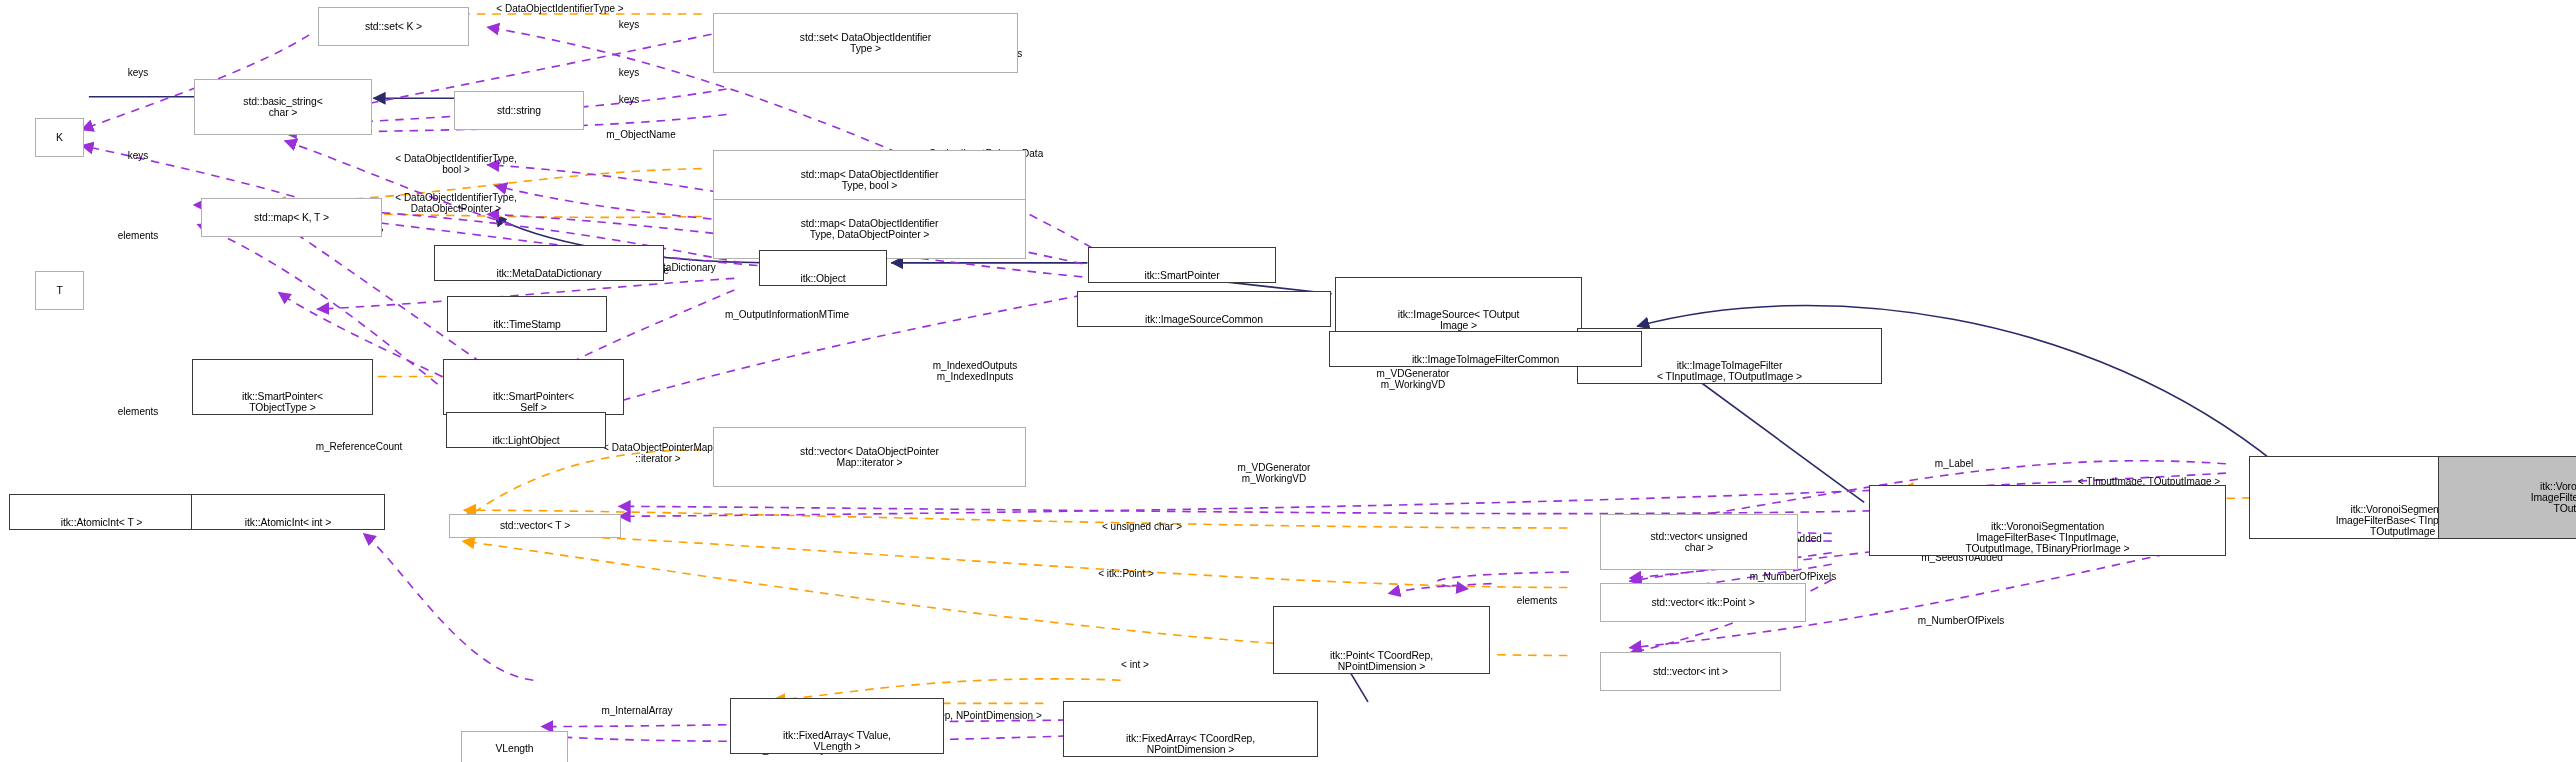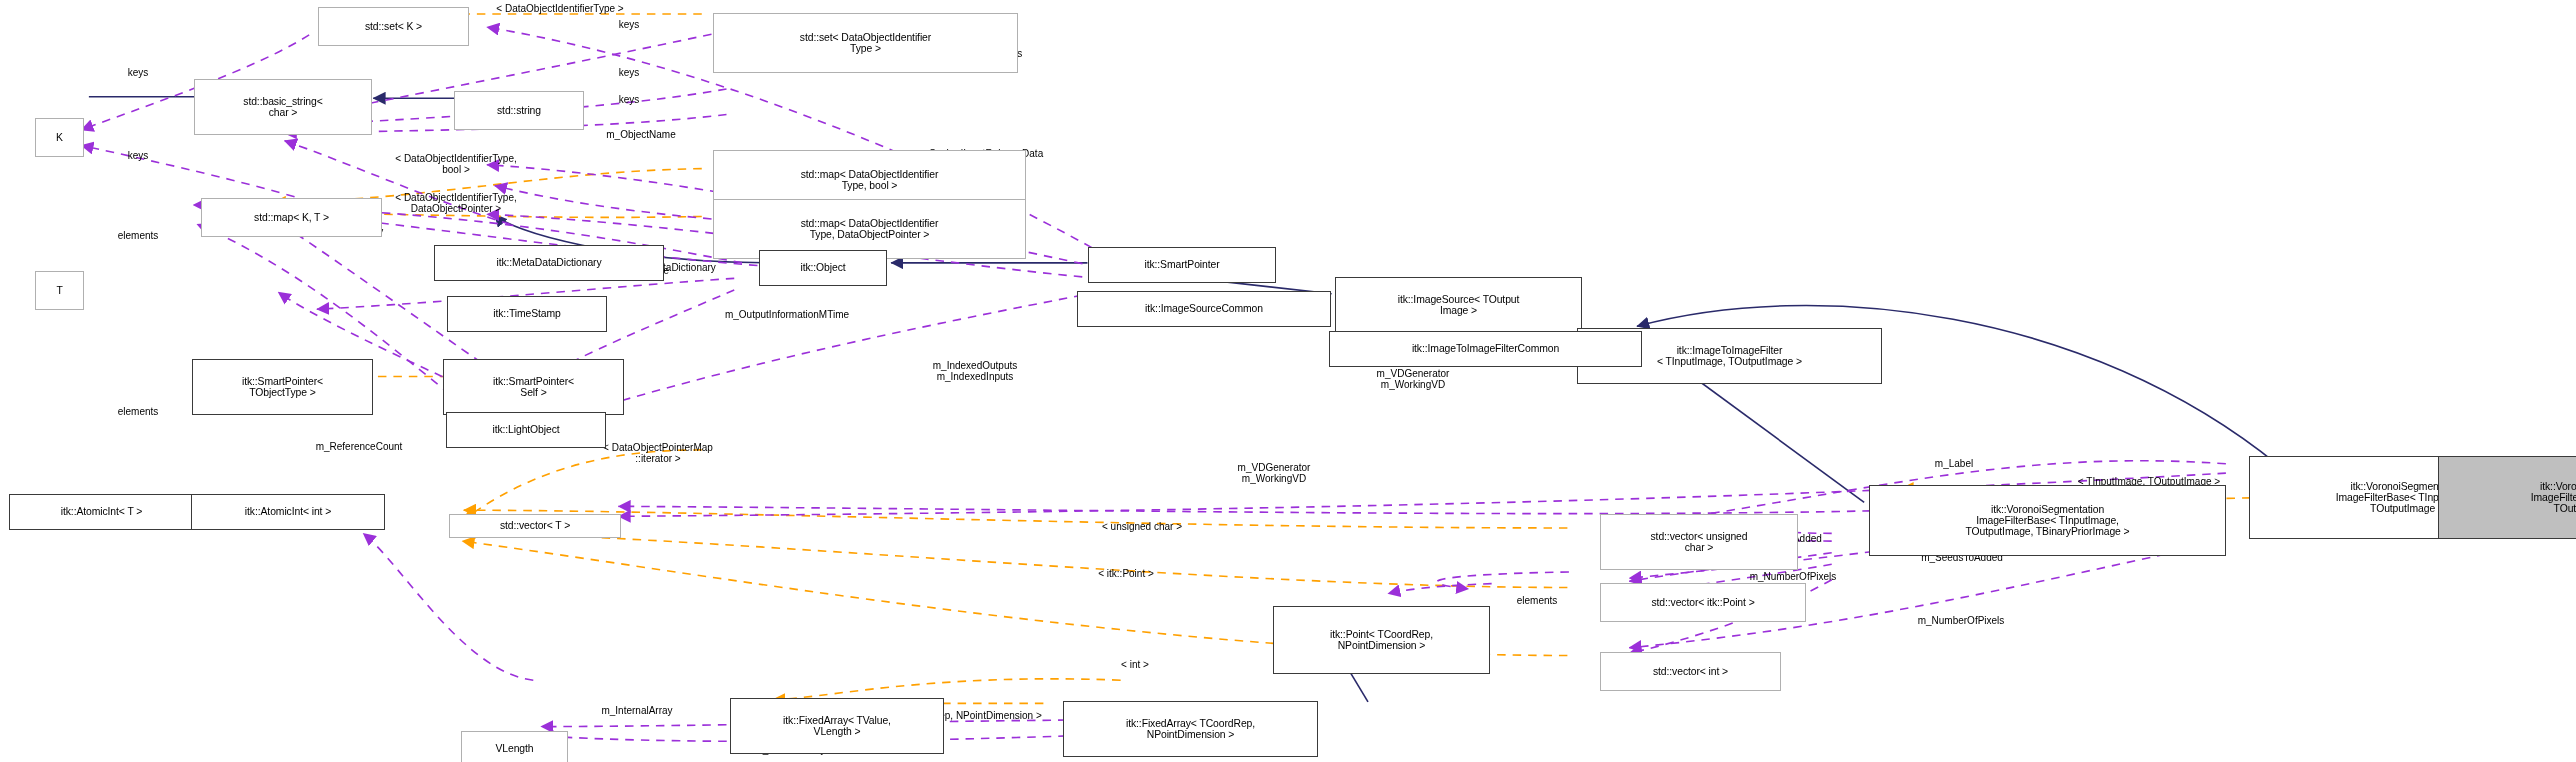--- a/index.html
+++ b/index.html
@@ -40,20 +40,21 @@
     white-space: pre-line;
     z-index: 5;
   }
   
   .node.plain {
     border: 0.8px solid #b0b0b0;
   }
   
   .node.itk {
     border: 1.2px solid #3a3a3a;
+    align-items: flex-end;
   }
   
   .node.root {
     border: 1.2px solid #3a3a3a;
     background: #bfbfbf;
   }
   .edge-label {
     position: absolute;
     font-family: "Liberation Sans", sans-serif;
     font-size: 10px;
@@ -192,20 +193,22 @@
     <div class="node itk" style="left: 447px; top: 296px; width: 160px; height: 36px;"><span>itk::TimeStamp</span></div>
     <div class="node itk" style="left: 1077px; top: 291px; width: 254px; height: 36px;"><span>itk::ImageSourceCommon</span></div>
     <div class="node itk" style="left: 1577px; top: 328px; width: 305px; height: 56px;"><span>itk::ImageToImageFilter
 &lt; TInputImage, TOutputImage &gt;</span></div>
     <div class="node itk" style="left: 1329px; top: 331px; width: 313px; height: 36px;"><span>itk::ImageToImageFilterCommon</span></div>
     <div class="node itk" style="left: 192px; top: 359px; width: 181px; height: 56px;"><span>itk::SmartPointer&lt;
 TObjectType &gt;</span></div>
     <div class="node itk" style="left: 443px; top: 359px; width: 181px; height: 56px;"><span>itk::SmartPointer&lt;
 Self &gt;</span></div>
     <div class="node itk" style="left: 446px; top: 412px; width: 160px; height: 36px;"><span>itk::LightObject</span></div>
+    <div class="node plain" style="left: 713px; top: 427px; width: 313px; height: 60px;"><span>std::vector&lt; DataObjectPointer
+Map::iterator &gt;</span></div>
     <div class="node itk" style="left: 1869px; top: 485px; width: 357px; height: 71px;"><span>itk::VoronoiSegmentation
 ImageFilterBase&lt; TInputImage,
 TOutputImage, TBinaryPriorImage &gt;</span></div>
     <div class="node itk" style="left: 2249px; top: 456px; width: 316px; height: 83px;"><span>itk::VoronoiSegmentation
 ImageFilterBase&lt; TInputImage,
 TOutputImage &gt;</span></div>
     <div class="node root" style="left: 2438px; top: 456px; width: 305px; height: 83px;"><span>itk::VoronoiPartitioning
 ImageFilter&lt; TInputImage,
 TOutputImage &gt;</span></div>
     <div class="node itk" style="left: 8.5px; top: 494px; width: 186px; height: 36px;"><span>itk::AtomicInt&lt; T &gt;</span></div>

